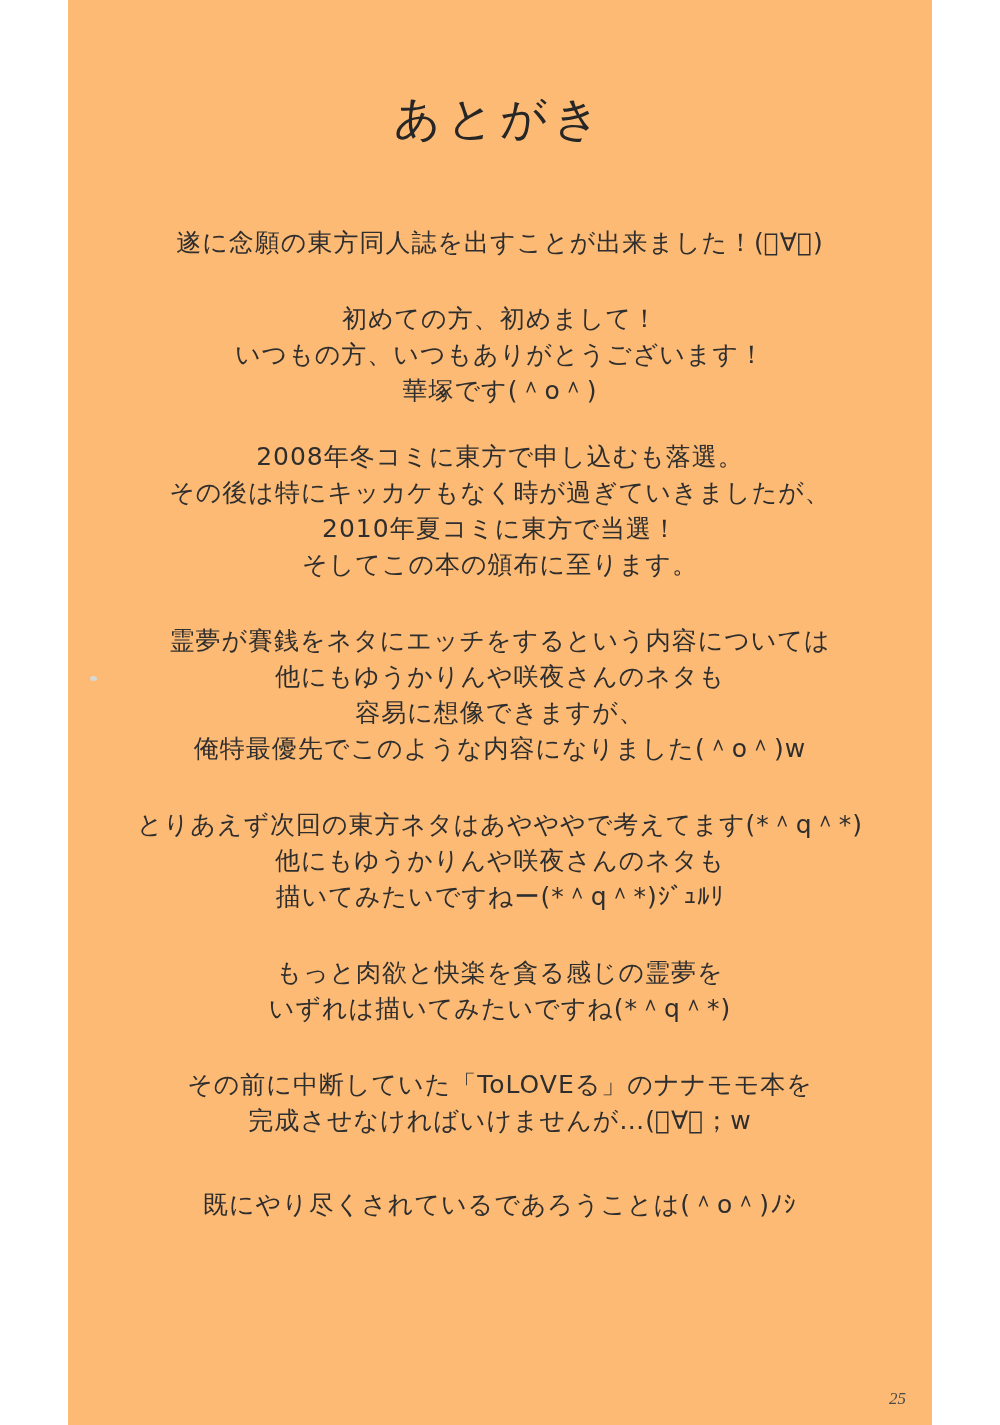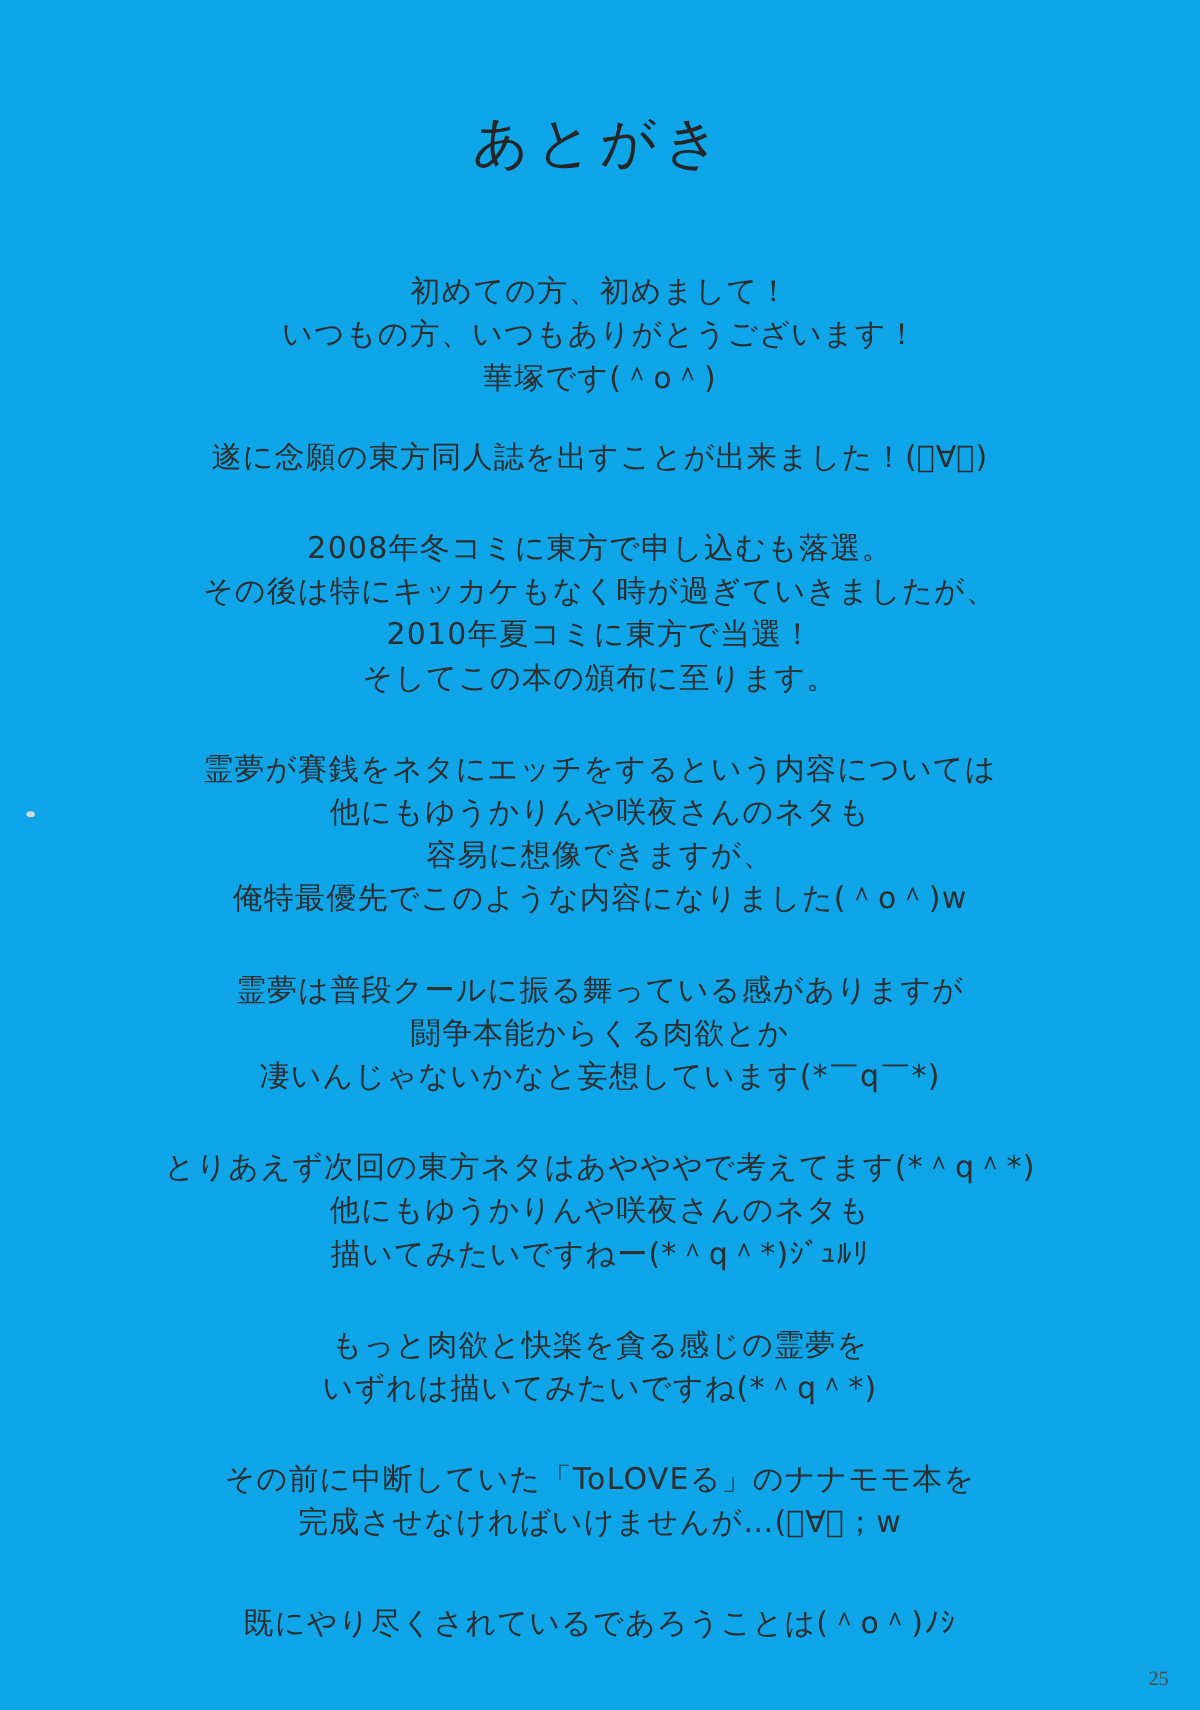--- a/index.html
+++ b/index.html
@@ -2,23 +2,23 @@
 <html><head>
 <meta charset="utf-8">
 <style>
   html, body {
     margin: 0;
     padding: 0;
     background: #ffffff;
   }
   .page {
     position: relative;
-    width: 1000px;
+    width: 864px;
     height: 1425px;
-    background: #0ea5e9;
+    background: #fdba74;
     margin: 0 auto;
     overflow: hidden;
     font-family: "Liberation Serif", "DejaVu Serif", serif;
     color: #2b2b2b;
   }
   .title {
     position: absolute;
     top: 88px;
     left: 0;
     width: 100%;
@@ -47,20 +47,21 @@
   }
   .para.gap-lg { margin-bottom: 40px; }
   .para.gap-xl { margin-bottom: 48px; }
   .page-number {
     position: absolute;
     right: 26px;
     bottom: 16px;
     font-size: 17px;
     color: #4a4a4a;
     font-family: "Liberation Serif", "DejaVu Serif", serif;
+    font-style: italic;
   }
   .smudge {
     position: absolute;
     left: 22px;
     top: 676px;
     width: 7px;
     height: 5px;
     background: #d8d8d8;
     border-radius: 50%;
   }
@@ -68,35 +69,32 @@
 </head>
 <body>
 
 <div class="page">
 
   <div class="title">あとがき</div>
 
   <div class="smudge"></div>
 
   <div class="body-block">
+    <p class="para gap-lg">遂に念願の東方同人誌を出すことが出来ました！(ﾟ∀ﾟ)</p>
     <p class="para">初めての方、初めまして！
 いつもの方、いつもありがとうございます！
 華塚です(＾o＾)</p>
-    <p class="para gap-lg">遂に念願の東方同人誌を出すことが出来ました！(ﾟ∀ﾟ)</p>
     <p class="para gap-lg">2008年冬コミに東方で申し込むも落選。
 その後は特にキッカケもなく時が過ぎていきましたが、
 2010年夏コミに東方で当選！
 そしてこの本の頒布に至ります。</p>
     <p class="para gap-lg">霊夢が賽銭をネタにエッチをするという内容については
 他にもゆうかりんや咲夜さんのネタも
 容易に想像できますが、
 俺特最優先でこのような内容になりました(＾o＾)w</p>
-    <p class="para gap-lg">霊夢は普段クールに振る舞っている感がありますが
-闘争本能からくる肉欲とか
-凄いんじゃないかなと妄想しています(*￣q￣*)</p>
     <p class="para gap-lg">とりあえず次回の東方ネタはあやややで考えてます(*＾q＾*)
 他にもゆうかりんや咲夜さんのネタも
 描いてみたいですねー(*＾q＾*)ｼﾞｭﾙﾘ</p>
     <p class="para gap-lg">もっと肉欲と快楽を貪る感じの霊夢を
 いずれは描いてみたいですね(*＾q＾*)</p>
     <p class="para gap-xl">その前に中断していた「ToLOVEる」のナナモモ本を
 完成させなければいけませんが…(ﾟ∀ﾟ；w</p>
     <p class="para">既にやり尽くされているであろうことは(＾o＾)ﾉｼ</p>
   </div>
 

